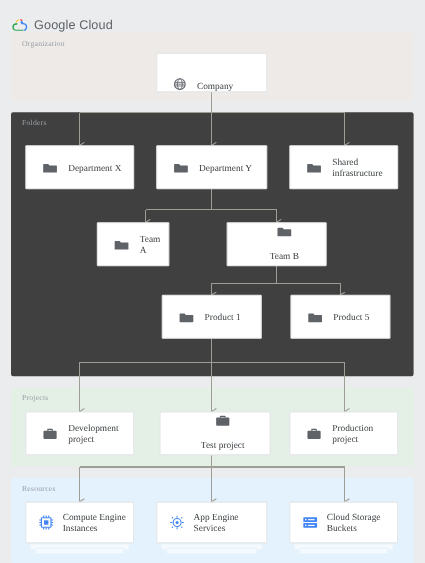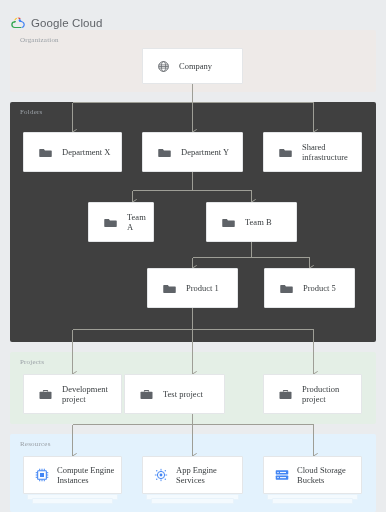--- a/index.html
+++ b/index.html
@@ -112,21 +112,21 @@
       <path d="M313.5,299.5 L313.5,344" marker-end="url(#ar)"></path>
 
       <path d="M192.5,384 L192.5,394.5"></path>
       <path d="M72.5,394.5 L313.5,394.5"></path>
       <path d="M72.5,394.5 L72.5,426" marker-end="url(#ar)"></path>
       <path d="M192.5,394.5 L192.5,426" marker-end="url(#ar)"></path>
       <path d="M313.5,394.5 L313.5,426" marker-end="url(#ar)"></path>
     </g>
   </svg>
 
-  <div class="node" style="left:142px;top:18px;width:101px;height:36px;">
+  <div class="node" style="left:142px;top:18px;width:101px;height:36px;align-items:flex-end;">
     <svg class="ico" width="13" height="13" viewBox="0 0 24 24">
       <circle cx="12" cy="12" r="9" fill="none" stroke="#5f6368" stroke-width="1.7"></circle>
       <ellipse cx="12" cy="12" rx="4" ry="9" fill="none" stroke="#5f6368" stroke-width="1.4"></ellipse>
       <path d="M3.4 9h17.2M3.4 15h17.2M3 12h18" stroke="#5f6368" stroke-width="1.4"></path>
     </svg>
     <span class="node-label">Company</span>
   </div>
 
   <div class="node" style="left:23px;top:102px;width:99px;height:40px;">
     <svg class="ico" width="15" height="15" viewBox="0 0 24 24">
@@ -146,21 +146,21 @@
     </svg>
     <span class="node-label" style="max-width:58px;">Shared infrastructure</span>
   </div>
 
   <div class="node" style="left:88px;top:172px;width:66px;height:40px;">
     <svg class="ico" width="15" height="15" viewBox="0 0 24 24">
       <path d="M3 6.5h6.4l1.7 2.1H21c.6 0 1 .4 1 1v8.4c0 .6-.4 1-1 1H3c-.6 0-1-.4-1-1V7.5c0-.6.4-1 1-1z" fill="#5f6368"></path>
     </svg>
     <span class="node-label">Team A</span>
   </div>
-  <div class="node" style="left:206px;top:172px;width:91px;height:40px;">
+  <div class="node" style="left:206px;top:172px;width:91px;height:40px;flex-direction:column;">
     <svg class="ico" width="15" height="15" viewBox="0 0 24 24">
       <path d="M3 6.5h6.4l1.7 2.1H21c.6 0 1 .4 1 1v8.4c0 .6-.4 1-1 1H3c-.6 0-1-.4-1-1V7.5c0-.6.4-1 1-1z" fill="#5f6368"></path>
     </svg>
     <span class="node-label">Team B</span>
   </div>
 
   <div class="node" style="left:147px;top:238px;width:91px;height:40px;">
     <svg class="ico" width="15" height="15" viewBox="0 0 24 24">
       <path d="M3 6.5h6.4l1.7 2.1H21c.6 0 1 .4 1 1v8.4c0 .6-.4 1-1 1H3c-.6 0-1-.4-1-1V7.5c0-.6.4-1 1-1z" fill="#5f6368"></path>
     </svg>
@@ -173,21 +173,21 @@
     <span class="node-label">Product 5</span>
   </div>
 
   <div class="node" style="left:23px;top:344px;width:99px;height:40px;">
     <svg class="ico" width="15" height="15" viewBox="0 0 24 24">
       <path d="M9 4.6h6c.7 0 1.2.6 1.2 1.3v1.4h-2V6.4h-4.4v.9h-2V5.9c0-.7.5-1.3 1.2-1.3z" fill="#5f6368"></path>
       <rect x="2.4" y="7.4" width="19.2" height="11.8" rx="1.3" fill="#5f6368"></rect>
     </svg>
     <span class="node-label" style="max-width:62px;">Development project</span>
   </div>
-  <div class="node" style="left:124px;top:344px;width:101px;height:40px;">
+  <div class="node" style="left:145px;top:344px;width:101px;height:40px;flex-direction:column;">
     <svg class="ico" width="15" height="15" viewBox="0 0 24 24">
       <path d="M9 4.6h6c.7 0 1.2.6 1.2 1.3v1.4h-2V6.4h-4.4v.9h-2V5.9c0-.7.5-1.3 1.2-1.3z" fill="#5f6368"></path>
       <rect x="2.4" y="7.4" width="19.2" height="11.8" rx="1.3" fill="#5f6368"></rect>
     </svg>
     <span class="node-label">Test project</span>
   </div>
   <div class="node" style="left:263px;top:344px;width:99px;height:40px;">
     <svg class="ico" width="15" height="15" viewBox="0 0 24 24">
       <path d="M9 4.6h6c.7 0 1.2.6 1.2 1.3v1.4h-2V6.4h-4.4v.9h-2V5.9c0-.7.5-1.3 1.2-1.3z" fill="#5f6368"></path>
       <rect x="2.4" y="7.4" width="19.2" height="11.8" rx="1.3" fill="#5f6368"></rect>

